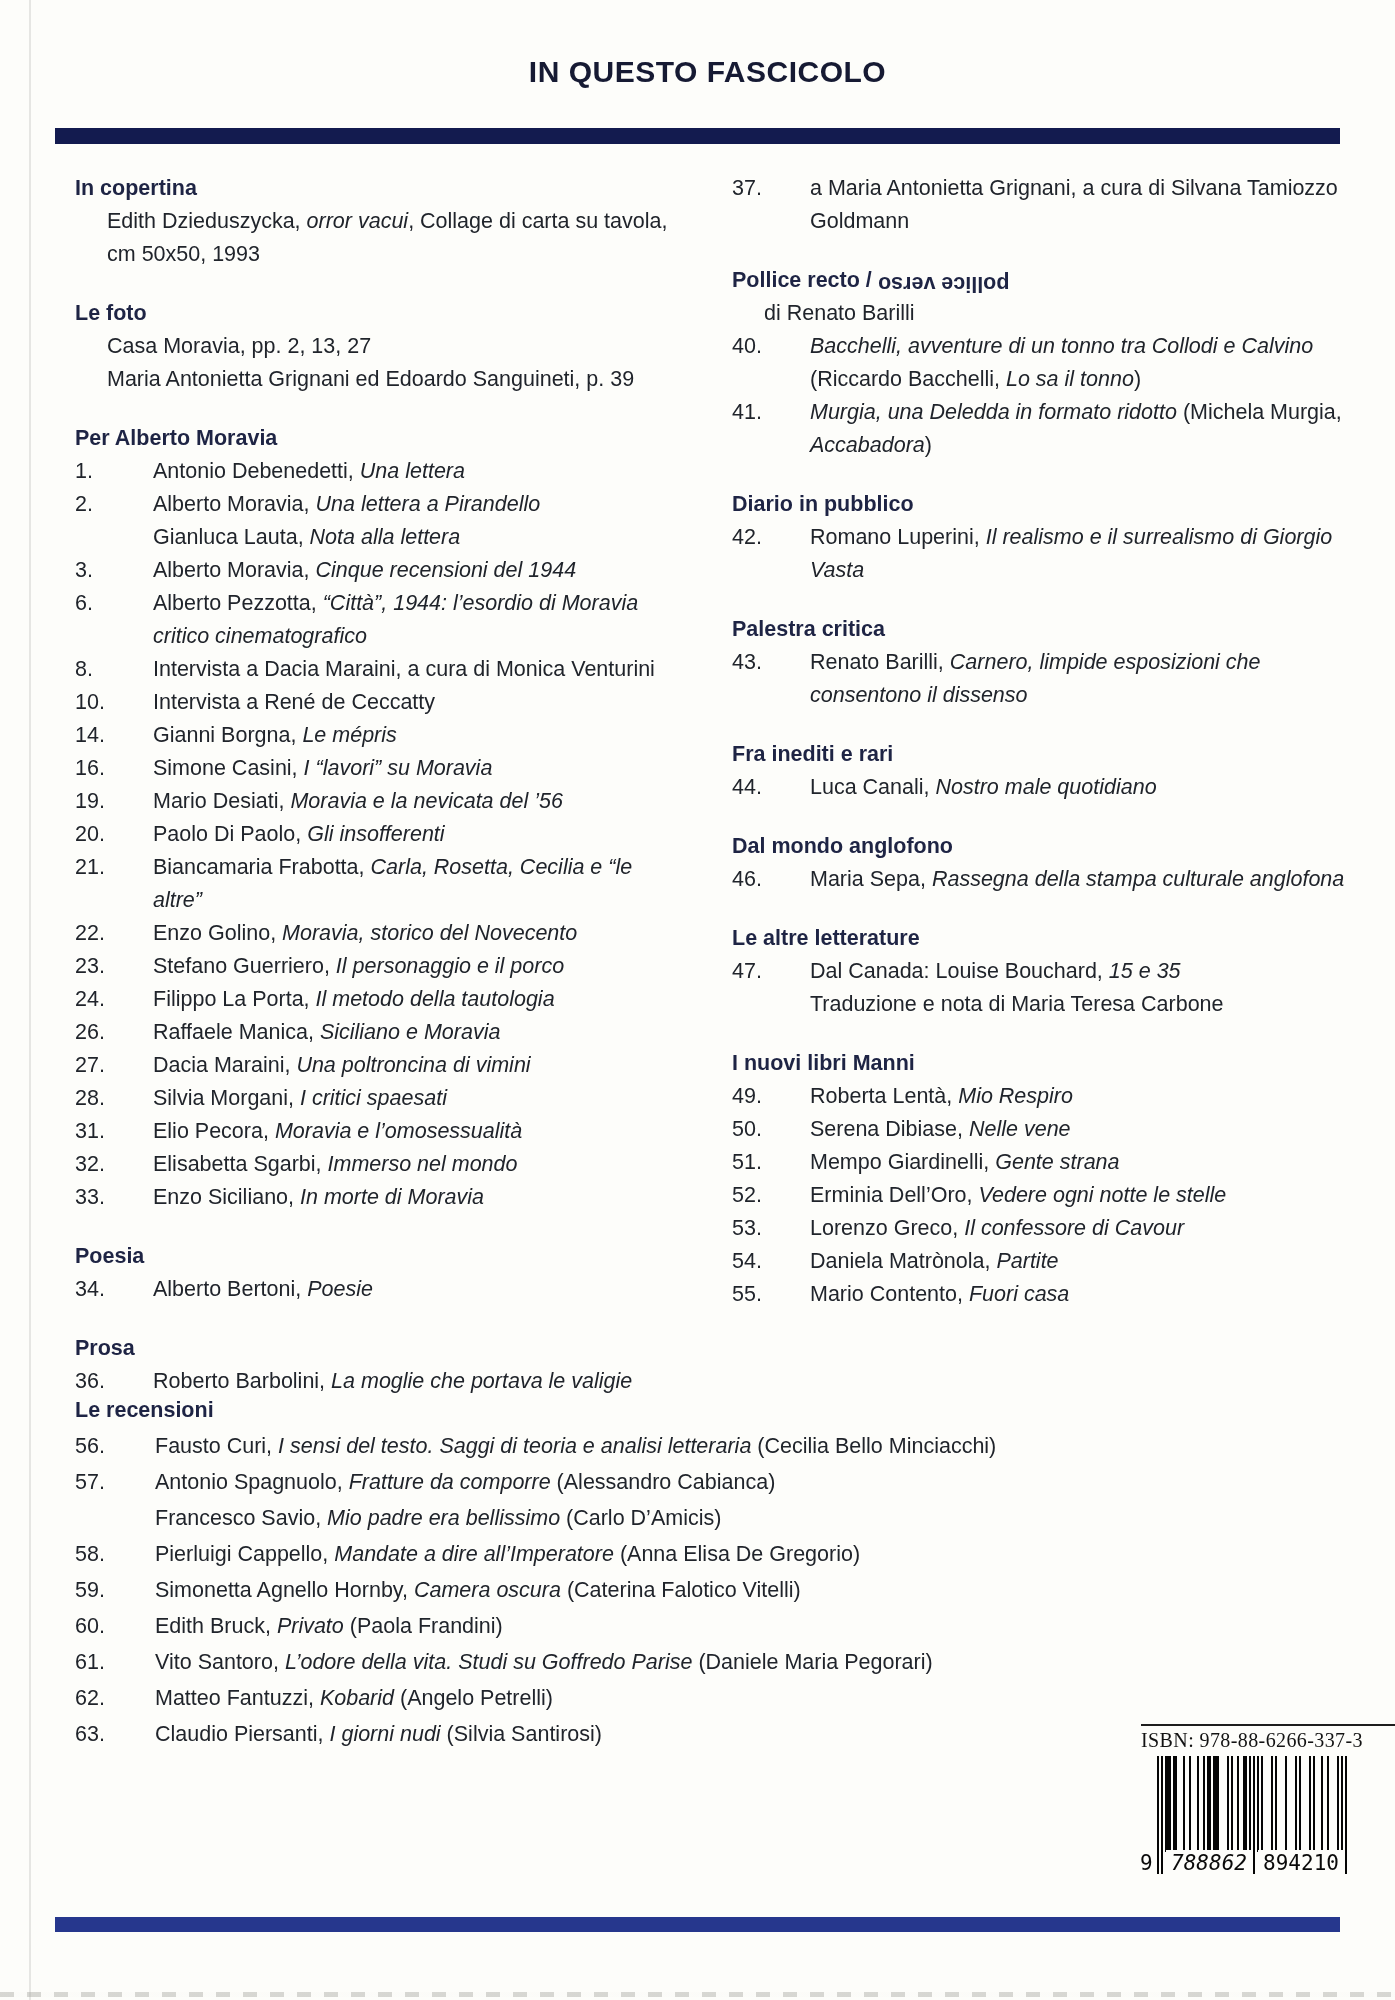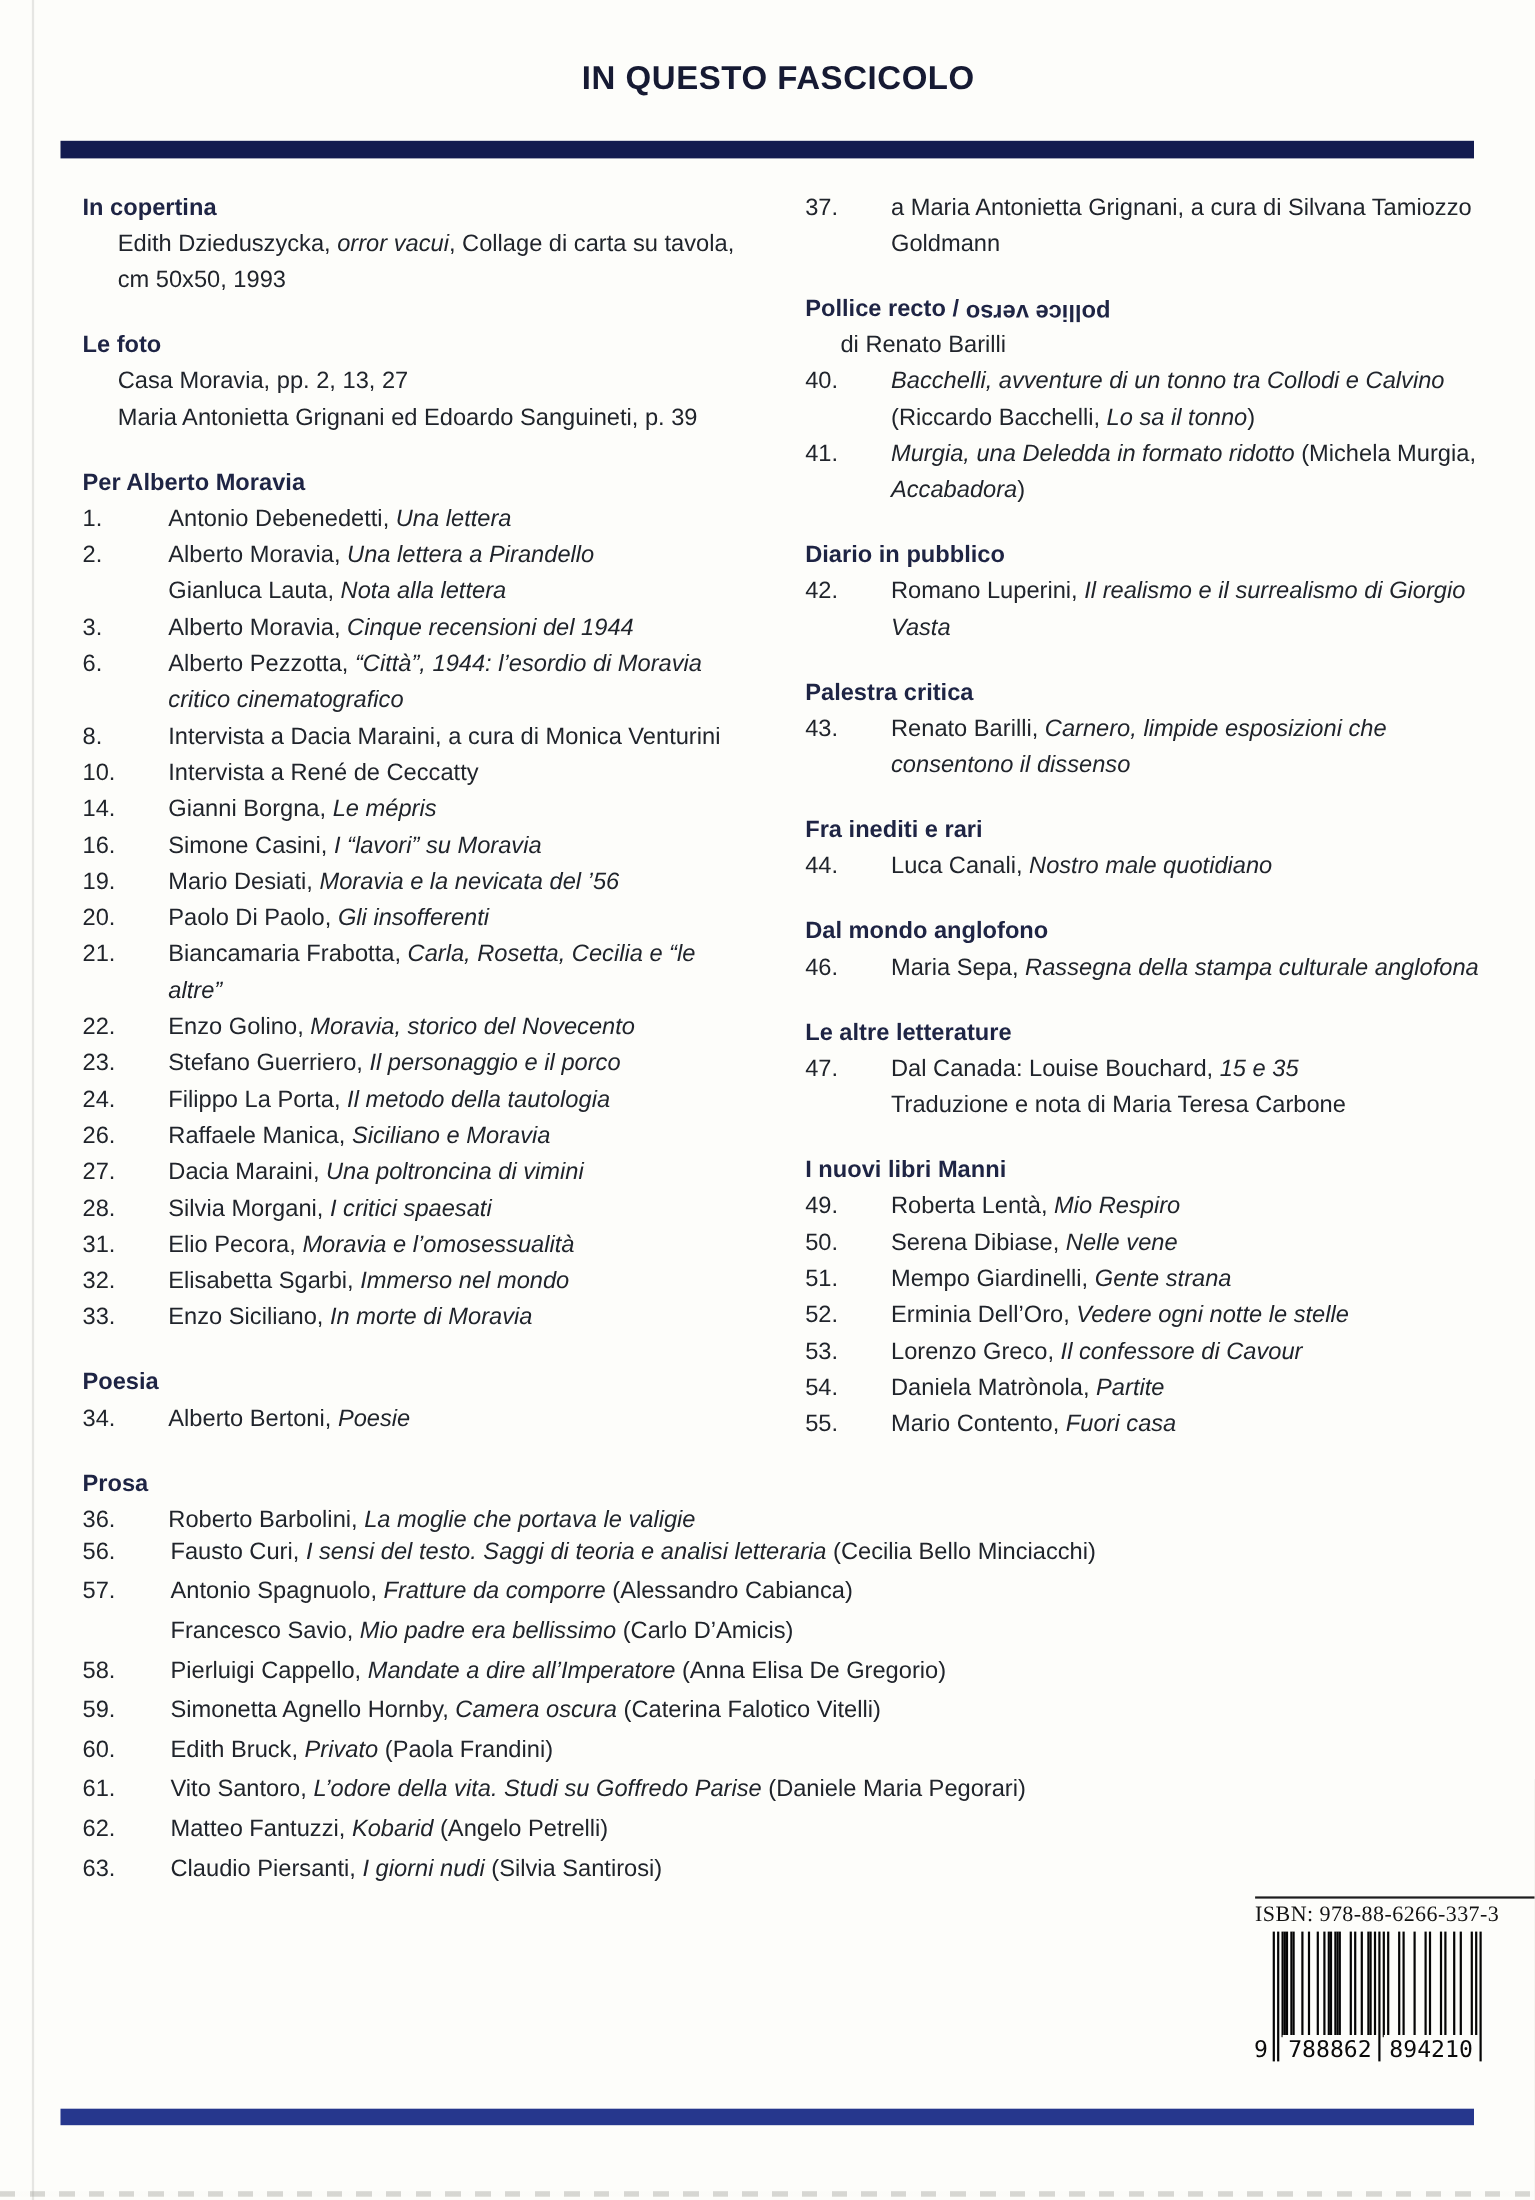--- a/index.html
+++ b/index.html
@@ -34,21 +34,21 @@
   .barcode-rule{position:absolute; top:1724px; left:1141px; right:0; height:2px; background:#1d1d1d;}
   .barcode{position:absolute; left:1141px; top:1729px; width:220px;}
   .isbn{font-family:"Liberation Serif", serif; font-size:20px; color:#131313; letter-spacing:0.4px; white-space:nowrap;}
   .bars{position:relative; margin-top:4px; margin-left:16px; height:126px; display:flex; align-items:flex-start;}
   .bars .bar{width:2px; height:96px; background:#050505;}
   .bars .bar.guard{height:118px;}
   .bars .sp{width:2px; height:96px;}
   .digits{position:absolute; top:94px; font-family:"DejaVu Sans Mono", monospace;
     font-size:21px; color:#0a0a0a; background:#fdfdfa; line-height:26px;}
   .d9{left:-17px;}
-  .dg1{left:9px; width:86px; text-align:center;}
+  .dg1{left:9px; width:86px; text-align:center;font-style:italic;}
   .dg2{left:101px; width:86px; text-align:center;}
 </style>
 </head>
 <body>
 
 <div class="page">
   <div class="scan-edge-left"></div>
   <div class="scan-edge-bottom"></div>
 
   <div class="title">IN QUESTO FASCICOLO</div>
@@ -260,20 +260,21 @@
         </div>
         <div class="item">
           <span class="num">55.</span>
           <span class="txt"><span>Mario Contento, </span><i>Fuori casa</i></span>
         </div>
       </div>
     </div>
 
   <div class="reviews-block">
       <div class="section">
+        <div class="sec-heading">Le recensioni</div>
         <div class="item">
           <span class="num">56.</span>
           <span class="txt"><span>Fausto Curi, </span><i>I sensi del testo. Saggi di teoria e analisi letteraria</i><span> (Cecilia Bello Minciacchi)</span></span>
         </div>
         <div class="item">
           <span class="num">57.</span>
           <span class="txt"><span>Antonio Spagnuolo, </span><i>Fratture da comporre</i><span> (Alessandro Cabianca)</span></span>
         </div>
         <div class="item">
           <span class="num"></span>

